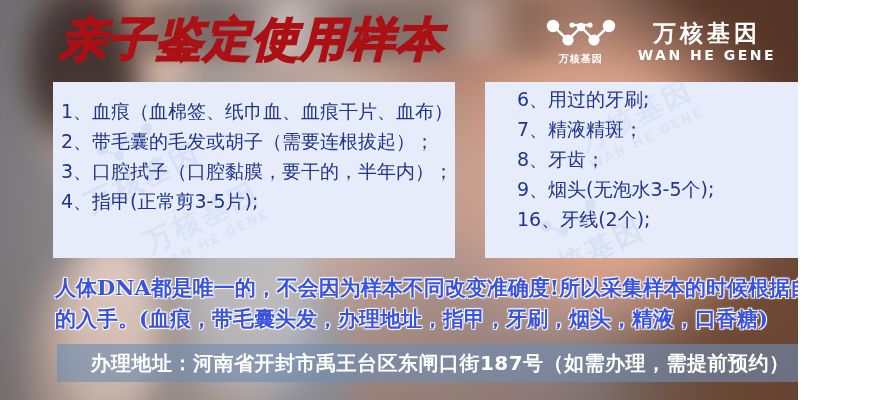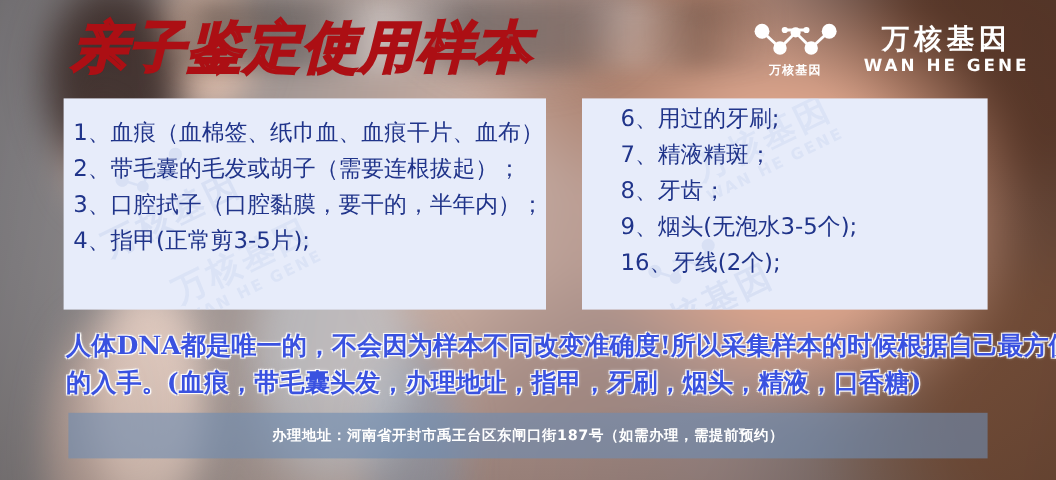--- a/index.html
+++ b/index.html
@@ -1,21 +1,21 @@
 <!DOCTYPE html>
 <html><head>
 <meta charset="utf-8">
 <style>
   html,body{margin:0;padding:0;}
   body{
     width:880px;height:400px;overflow:hidden;
     font-family:"Liberation Sans","DejaVu Sans",sans-serif;
   }
   #poster{
-    position:relative;width:880px;height:400px;overflow:hidden;
+    position:relative;width:798px;height:400px;overflow:hidden;
     background:#8d6e5c;
   }
 
   
   .bg-layer{position:absolute;inset:-40px;pointer-events:none;}
   .bg-base{
     background:
       radial-gradient(circle at 74% 44%, rgba(223,166,140,.95) 0 90px, rgba(223,166,140,0) 190px),
       radial-gradient(circle at 90% 20%,  rgba(92,56,40,.95) 0 80px, rgba(92,56,40,0) 200px),
       radial-gradient(circle at 96% 78%,  rgba(120,78,55,.9) 0 90px, rgba(120,78,55,0) 210px),
@@ -135,21 +135,21 @@
   .note-line{white-space:nowrap;}
 
   
   .addr{
     position:absolute;left:57px;top:344px;width:766px;height:38px;
     background:rgba(112,140,178,.62);
     display:flex;align-items:center;justify-content:center;
   }
   .addr-text{
     font-family:"DejaVu Sans","Liberation Sans",sans-serif;
-    font-size:12px;font-weight:700;color:#ffffff;letter-spacing:.5px;
+    font-size:20px;font-weight:700;color:#ffffff;letter-spacing:.5px;
     white-space:nowrap;
   }
 </style>
 </head>
 <body>
 
 <div id="poster">
 
   <div class="bg-layer bg-base"></div>
   <div class="bg-layer bg-person"></div>

